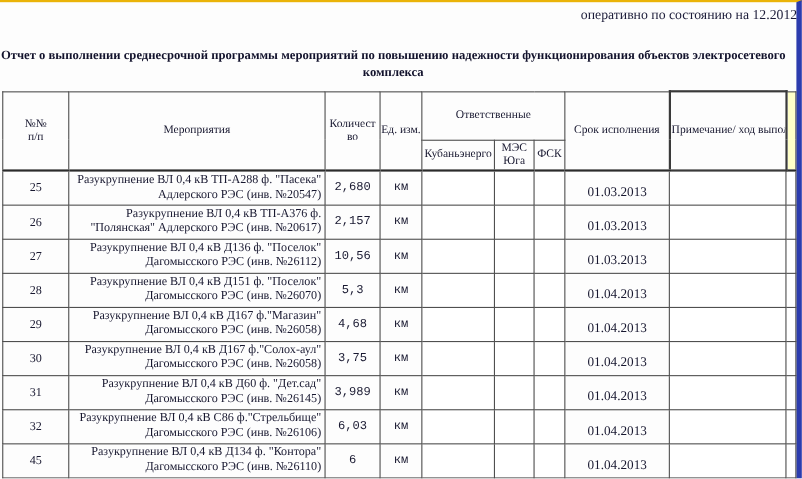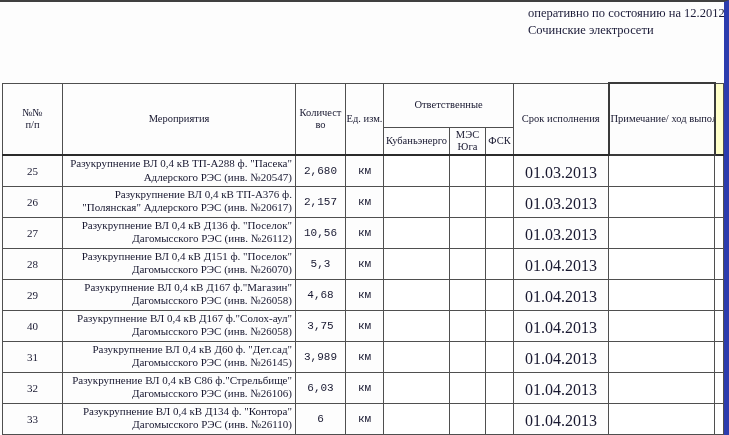--- a/index.html
+++ b/index.html
@@ -5,21 +5,21 @@
   * { margin: 0; padding: 0; box-sizing: border-box; }
   html, body { width: 729px; height: 435px; overflow: hidden; }
   body {
     font-family: "Liberation Serif", "DejaVu Serif", serif;
     background: #ffffff;
     color: #181830;
     position: relative;
   }
   .page {
     position: absolute; inset: 0;
-    border-top: 2px solid #404040;
+    border-top: 2px solid #eab308;
     border-right: 5px solid #2c3cae;
     background: #fdfdfd;
   }
   .corner-note {
     position: absolute; left: 528px; top: 3px;
     font-size: 12.5px; line-height: 17px;
     color: #1b1b38; text-align: left; white-space: nowrap;
   }
   .doc-title {
     position: absolute; left: 0; top: 42px; width: 715px;
@@ -57,35 +57,35 @@
   }
   .report tbody tr { height: 31px; padding-left: 25px; }
   td.c-num { text-align: center; vertical-align: middle; }
   td.c-act {
     text-align: right; vertical-align: top;
     padding: 1px 3px; line-height: 13.5px; font-size: 11px;
   }
   td.c-qty, td.c-unit { text-align: center; vertical-align: middle; font-family: Liberation Mono, monospace; }
   td.c-date {
     text-align: center; vertical-align: bottom;
-    padding-bottom: 4px; font-size: 16px;
+    padding-bottom: 4px; font-size: 12px;
   }
   td.c-resp, td.c-note, td.c-strip { background: #ffffff; }
 </style>
 </head>
 <body>
 
 <div class="page">
 
   <div class="corner-note">
     <div>оперативно по состоянию на 12.2012</div>
-    <div>Сочинские электросети</div>
   </div>
 
   <div class="doc-title">
+    <div>Отчет о выполнении среднесрочной программы мероприятий по повышению надежности функционирования объектов электросетевого комплекса</div>
   </div>
 
   <table class="report">
     <colgroup>
       <col style="width:60px">
         <col style="width:233px">
         <col style="width:50px">
         <col style="width:38px">
       <col style="width:66px">
         <col style="width:36px">
@@ -168,21 +168,21 @@
         <td class="c-qty">4,68</td>
         <td class="c-unit">км</td>
         <td class="c-resp"></td>
         <td class="c-resp"></td>
         <td class="c-resp"></td>
         <td class="c-date">01.04.2013</td>
         <td class="c-note"></td>
         <td class="c-strip"></td>
       </tr>
       <tr>
-        <td class="c-num">40</td>
+        <td class="c-num">30</td>
         <td class="c-act">Разукрупнение ВЛ 0,4 кВ Д167 ф."Солох-аул" Дагомысского РЭС (инв. №26058)</td>
         <td class="c-qty">3,75</td>
         <td class="c-unit">км</td>
         <td class="c-resp"></td>
         <td class="c-resp"></td>
         <td class="c-resp"></td>
         <td class="c-date">01.04.2013</td>
         <td class="c-note"></td>
         <td class="c-strip"></td>
       </tr>
@@ -204,21 +204,21 @@
         <td class="c-qty">6,03</td>
         <td class="c-unit">км</td>
         <td class="c-resp"></td>
         <td class="c-resp"></td>
         <td class="c-resp"></td>
         <td class="c-date">01.04.2013</td>
         <td class="c-note"></td>
         <td class="c-strip"></td>
       </tr>
       <tr>
-        <td class="c-num">33</td>
+        <td class="c-num">45</td>
         <td class="c-act">Разукрупнение ВЛ 0,4 кВ Д134 ф. "Контора" Дагомысского РЭС (инв. №26110)</td>
         <td class="c-qty">6</td>
         <td class="c-unit">км</td>
         <td class="c-resp"></td>
         <td class="c-resp"></td>
         <td class="c-resp"></td>
         <td class="c-date">01.04.2013</td>
         <td class="c-note"></td>
         <td class="c-strip"></td>
       </tr>

